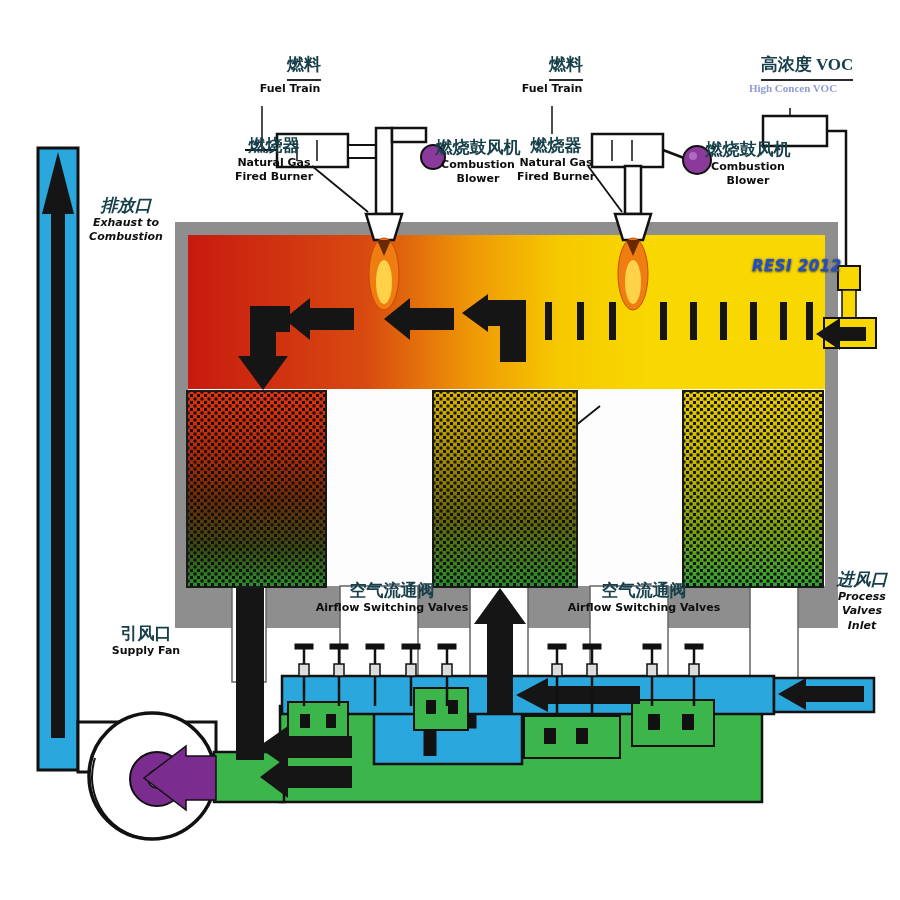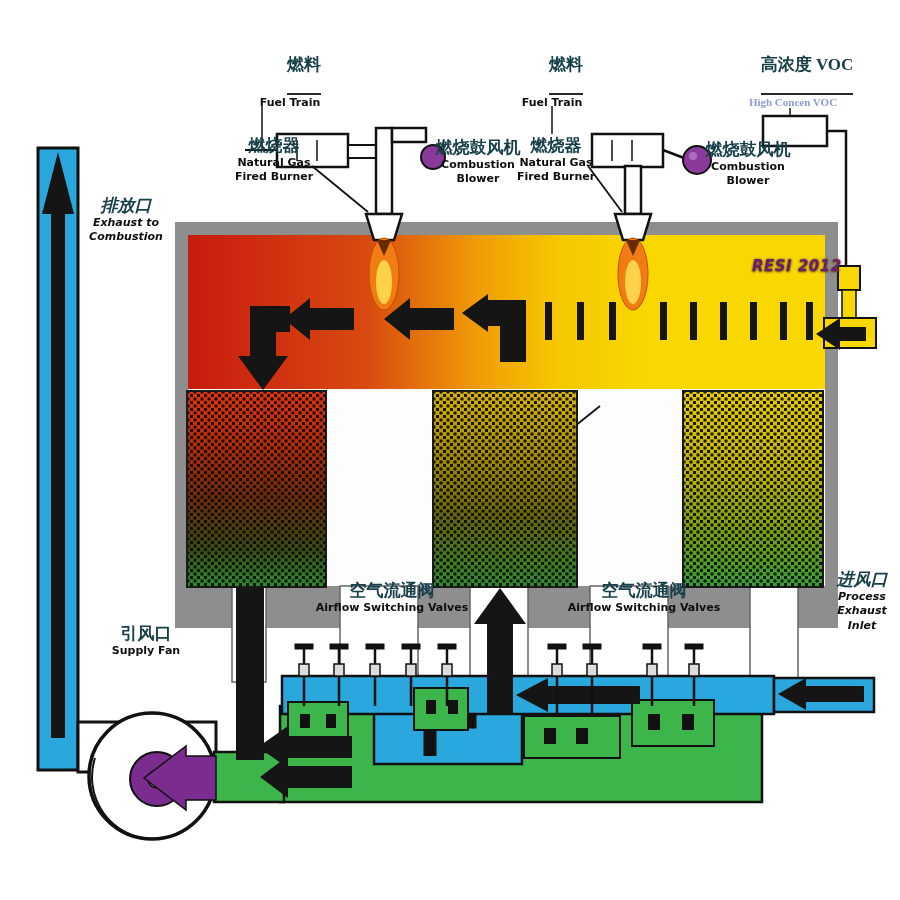--- a/index.html
+++ b/index.html
@@ -13,24 +13,24 @@
   .bed-dots{background-image:
        radial-gradient(circle, rgba(12,12,12,.95) 1.5px, transparent 1.9px),
        radial-gradient(circle, rgba(12,12,12,.95) 1.5px, transparent 1.9px),
        var(--bedgrad);}
   .bed1{--bedgrad:linear-gradient(#e23410 0%,#b42a08 30%,#6e2c08 55%,#3c4a12 80%,#2e8b2e 100%);}
   .bed2{--bedgrad:linear-gradient(#d8b400 0%,#a08a00 35%,#68660a 65%,#2e8b2e 100%);}
   .bed3{--bedgrad:linear-gradient(#e8cc00 0%,#c0b400 40%,#7aa010 72%,#35a035 100%);}
   
   .lbl{position:absolute;z-index:3;text-align:center;}
   .zh{display:block;font-weight:bold;font-size:17px;line-height:1.12;color:var(--zh_ink,#17404a);}
-  .zh .u{display:inline-block;border-bottom:2px solid #2a2a2a;padding-bottom:19px;margin-left:28px;}
+  .zh .u{display:inline-block;border-bottom:2px solid #2a2a2a;padding-bottom:5px;margin-left:28px;}
   .en{display:block;font-weight:bold;font-size:11px;line-height:1.22;color:#0e0e0e;margin-top:1px;}
   .en-voc{color:var(--voc_en,#8f9bd8);}
-  .resi{position:absolute;left:752px;top:257px;width:90px;z-index:3;color:#701a75;
+  .resi{position:absolute;left:752px;top:257px;width:90px;z-index:3;color:#1d4ed8;
         font-weight:bold;font-style:italic;font-size:15px;letter-spacing:.5px;
         text-shadow:0 1px 2px rgba(80,70,0,.9),0 0 3px rgba(110,95,0,.8);}
 </style>
 </head>
 <body>
 
 <div class="stage">
 
 <svg class="art" width="900" height="900" viewBox="0 0 900 900">
   <defs>
@@ -265,21 +265,21 @@
   <span class="zh">空气流通阀</span>
   <span class="en">Airflow Switching Valves</span>
 </div>
 <div class="lbl" style="left:566px;top:581px;width:156px;">
   <span class="zh">空气流通阀</span>
   <span class="en">Airflow Switching Valves</span>
 </div>
 <div class="lbl" style="left:826px;top:570px;width:72px;font-style:italic;">
   <span class="zh">进风口</span>
   <span class="en">Process</span>
-  <span class="en">Exhaust</span>
+  <span class="en">Valves</span>
   <span class="en">Inlet</span>
 </div>
 <div class="lbl" style="left:98px;top:624px;width:96px;">
   <span class="zh">引风口</span>
   <span class="en">Supply Fan</span>
 </div>
 <div class="resi">RESI 2012</div>
 
 </div>
 

